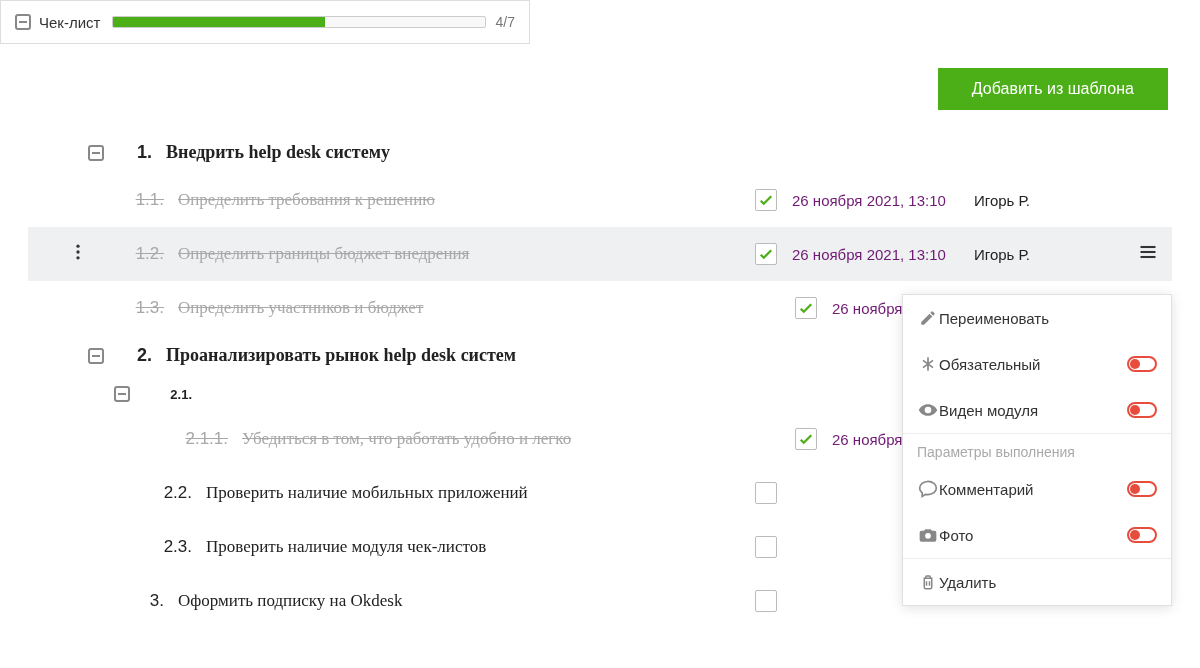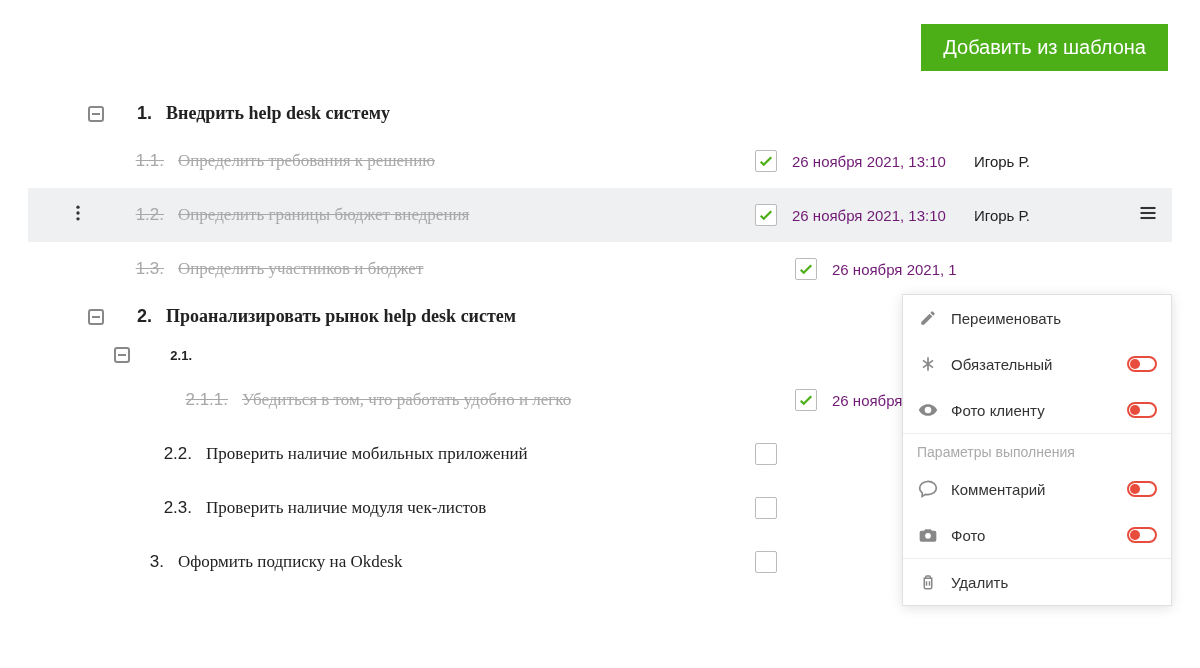--- a/index.html
+++ b/index.html
@@ -6,21 +6,21 @@
 body { font-family: Arial, sans-serif; font-size: 15px; color: #222; background: #fff; }
 .page { width: 1200px; height: 668px; position: relative; overflow: hidden; }
 .tab-header { display: flex; align-items: center; padding: 8px 14px; border: 1px solid #ddd; background: #fff; width: 530px; height: 44px; }
 .tab-icon { color: #777; margin-right: 8px; font-weight: bold; display: inline-flex; }
 .tab-title { font-size: 15px; color: #333; margin-right: 12px; }
 .progress-wrap { flex: 1; display: flex; align-items: center; gap: 10px; }
 .progress-bar { flex: 1; height: 12px; border: 1px solid #ccc; border-radius: 2px; overflow: hidden; background: #f8f8f8; }
 .progress-fill { height: 100%; background: #4caf18; }
 .progress-label { color: #777; font-size: 14px; }
 .content { padding: 18px 28px 0 28px; }
-.btn-add { float: right; background: #4caf18; color: #fff; border: none; padding: 12px 22px; font-size: 20px; cursor: pointer; margin: 6px 4px 14px 16px; }
+.btn-add { float: right; background: #4caf18; color: #fff; border: none; padding: 12px 34px; font-size: 16px; cursor: pointer; margin: 6px 4px 14px 16px; }
 .items { clear: both; padding-top: 8px; }
 .row { display: flex; align-items: center; font-size: 17px; position: relative; }
 .group-head { font-weight: bold; font-size: 18px; min-height: 36px; padding: 10px 0; }
 .sub-head { font-weight: bold; font-size: 13px; min-height: 34px; padding: 10px 0; }
 .item-row { min-height: 54px; }
 .row.hover { background: #eef0f1; }
 .collapse-icon { width: 16px; display: inline-flex; justify-content: center; margin-right: 12px; color: #888; }
 .handle-col { width: 70px; display: flex; justify-content: center; }
 .num-col { min-width: 36px; text-align: right; margin-right: 14px; }
 .item-text { flex: 1; color: #222; font-family: Liberation Serif, serif; }
@@ -28,39 +28,54 @@
 .num-col.done { color: #a8a8a8; text-decoration: line-through; }
 .checkbox-col { width: 36px; display: flex; justify-content: center; }
 .meta-col { width: 190px; color: #701a75; font-size: 15px; padding-left: 8px; }
 .user-col { width: 150px; color: #222; font-size: 15px; }
 .action-col { width: 48px; display: flex; justify-content: center; align-items: center; }
 .checkbox { width: 22px; height: 22px; border: 1px solid #bbb; border-radius: 2px; background: #fff; display: inline-flex; align-items: center; justify-content: center; }
 .checkbox.checked svg { display: block; }
 .checkbox svg { display: none; width: 18px; height: 18px; }
 .burger svg, .dots svg { width: 20px; height: 20px; }
 .dropdown { position: absolute; right: 28px; top: 294px; width: 270px; background: #fff; border: 1px solid #e0e0e0; box-shadow: 0 2px 12px rgba(0,0,0,0.12); z-index: 50; }
-.dd-item { display: flex; align-items: center; padding: 12px 14px; gap: 12px; cursor: pointer; color: #333; }
+.dd-item { display: flex; align-items: center; padding: 12px 14px; gap: 0; cursor: pointer; color: #333; }
 .dd-icon { width: 22px; height: 22px; color: #888; display: flex; align-items: center; justify-content: center; flex-shrink: 0; }
 .dd-label { flex: 1; font-size: 15px; }
 .toggle { width: 30px; height: 16px; border: 2px solid #e74c3c; border-radius: 10px; position: relative; flex-shrink: 0; }
 .toggle::after { content: ""; width: 10px; height: 10px; background: #e74c3c; border-radius: 50%; position: absolute; top: 1px; left: 1px; }
 .dd-section { padding: 10px 14px 6px 14px; color: #aaa; font-size: 14px; border-top: 1px solid #eee; }
 .dd-sep { border-top: 1px solid #eee; }
 .indent-1 .handle-col { width: 100px; }
 .indent-2 .handle-col { width: 150px; }
 .indent-head-0 { padding-left: 60px; }
 .indent-head-1 { padding-left: 86px; }
 .row .num-snum { min-width: 50px; }
 .group-head .num-col { font-weight: bold; }
 .meta-col.trunc { max-width: 150px; white-space: nowrap; overflow: hidden; }
 </style>
 </head>
 <body>
 <div class="page">
 
+<div class="tab-header">
+  <span class="tab-icon">
+    <svg width="16" height="16" viewBox="0 0 16 16">
+          <rect x="1" y="1" width="14" height="14" rx="2" fill="none" stroke="#888" stroke-width="2"></rect>
+          <line x1="4" y1="8" x2="12" y2="8" stroke="#888" stroke-width="2"></line>
+        </svg>
+  </span>
+  <span class="tab-title">Чек-лист</span>
+  <div class="progress-wrap">
+    <div class="progress-bar">
+      <div class="progress-fill" style="width:57%"></div>
+    </div>
+    <span class="progress-label">4/7</span>
+  </div>
+</div>
 
 <div class="content">
   <button class="btn-add">Добавить из шаблона</button>
 
   <div class="items">
 
     <div class="row group-head indent-head-0">
       <span class="collapse-icon">
         <svg width="16" height="16" viewBox="0 0 16 16">
               <rect x="1" y="1" width="14" height="14" rx="2" fill="none" stroke="#888" stroke-width="2"></rect>
@@ -224,21 +239,21 @@
         </span>
     <span class="dd-label">Обязательный</span>
     <span class="toggle"></span>
   </div>
   <div class="dd-item">
     <span class="dd-icon">
           <svg viewBox="0 0 24 24" width="20" height="20">
             <path d="M12 5C7 5 2.7 8.1 1 12c1.7 3.9 6 7 11 7s9.3-3.1 11-7c-1.7-3.9-6-7-11-7zm0 11a4 4 0 110-8 4 4 0 010 8z" fill="#888"></path>
           </svg>
         </span>
-    <span class="dd-label">Фото клиенту</span>
+    <span class="dd-label">Виден модуля</span>
     <span class="toggle"></span>
   </div>
   <div class="dd-section">Параметры выполнения</div>
   <div class="dd-item">
     <span class="dd-icon">
           <svg viewBox="0 0 24 24" width="20" height="20">
             <path d="M12 3C6.5 3 2 6.6 2 11c0 2.2 1.1 4.2 3 5.6V21l4-2.6c1 .2 2 .4 3 .4 5.5 0 10-3.6 10-8s-4.5-8-10-8z" fill="none" stroke="#888" stroke-width="2"></path>
           </svg>
         </span>
     <span class="dd-label">Комментарий</span>

